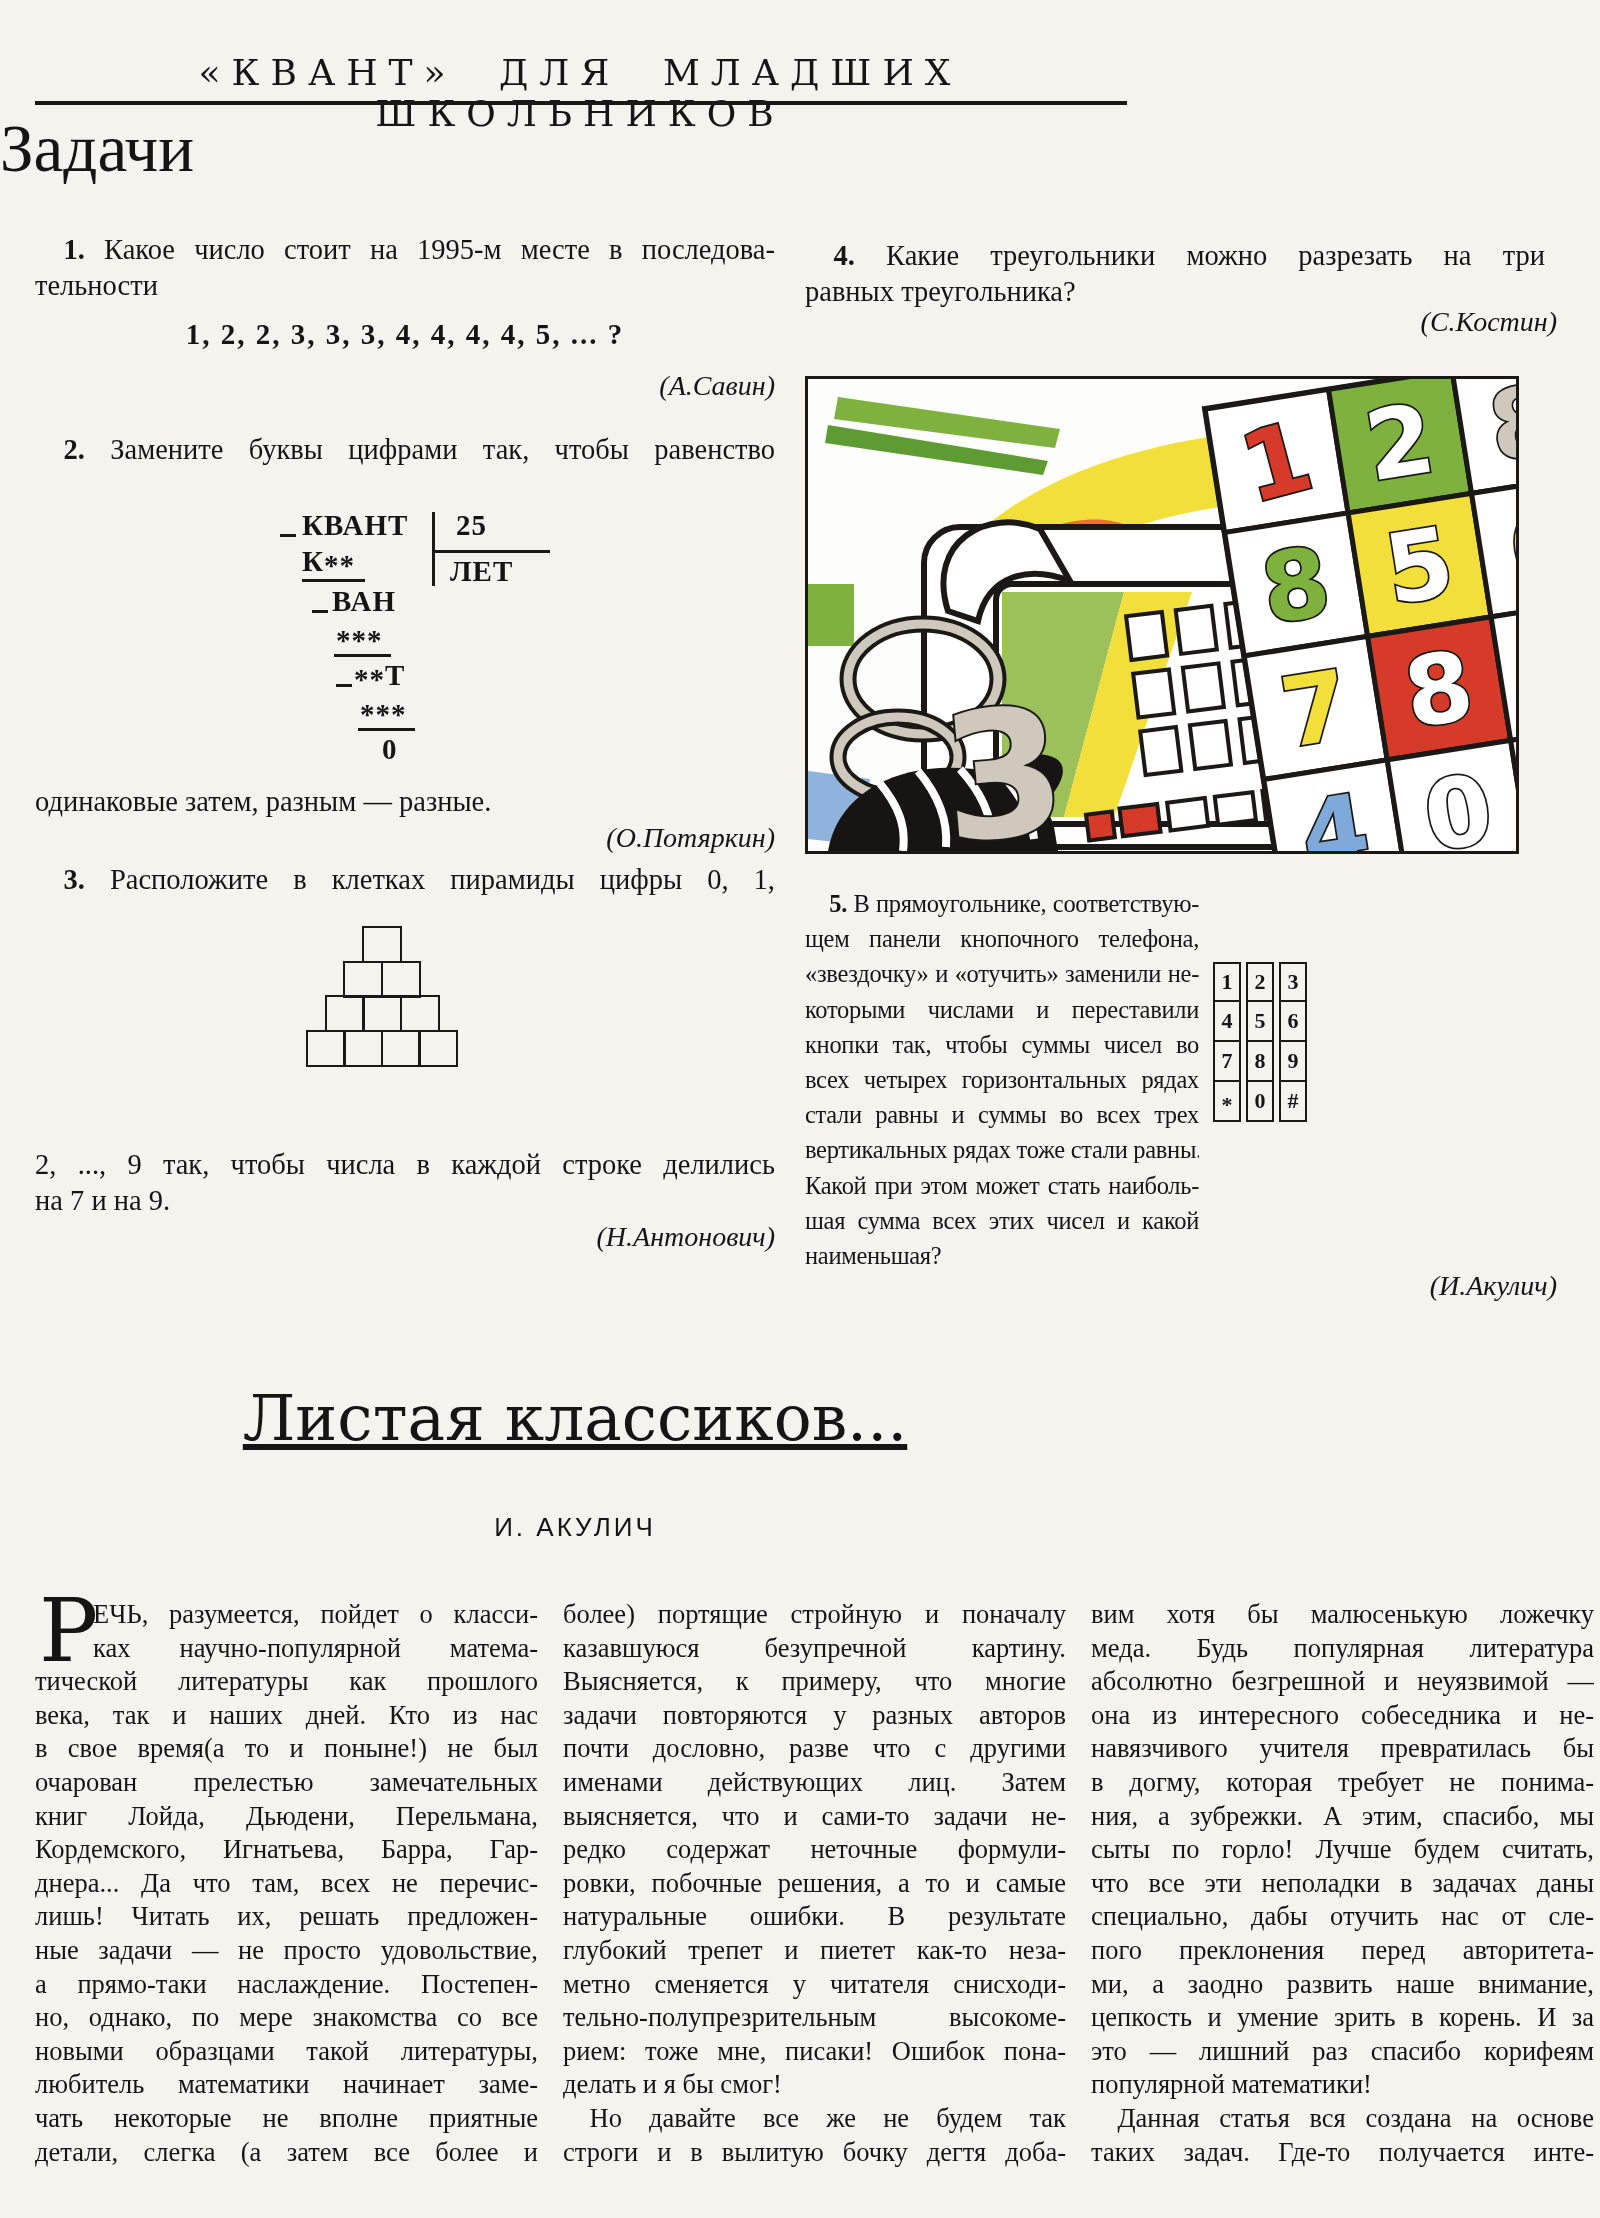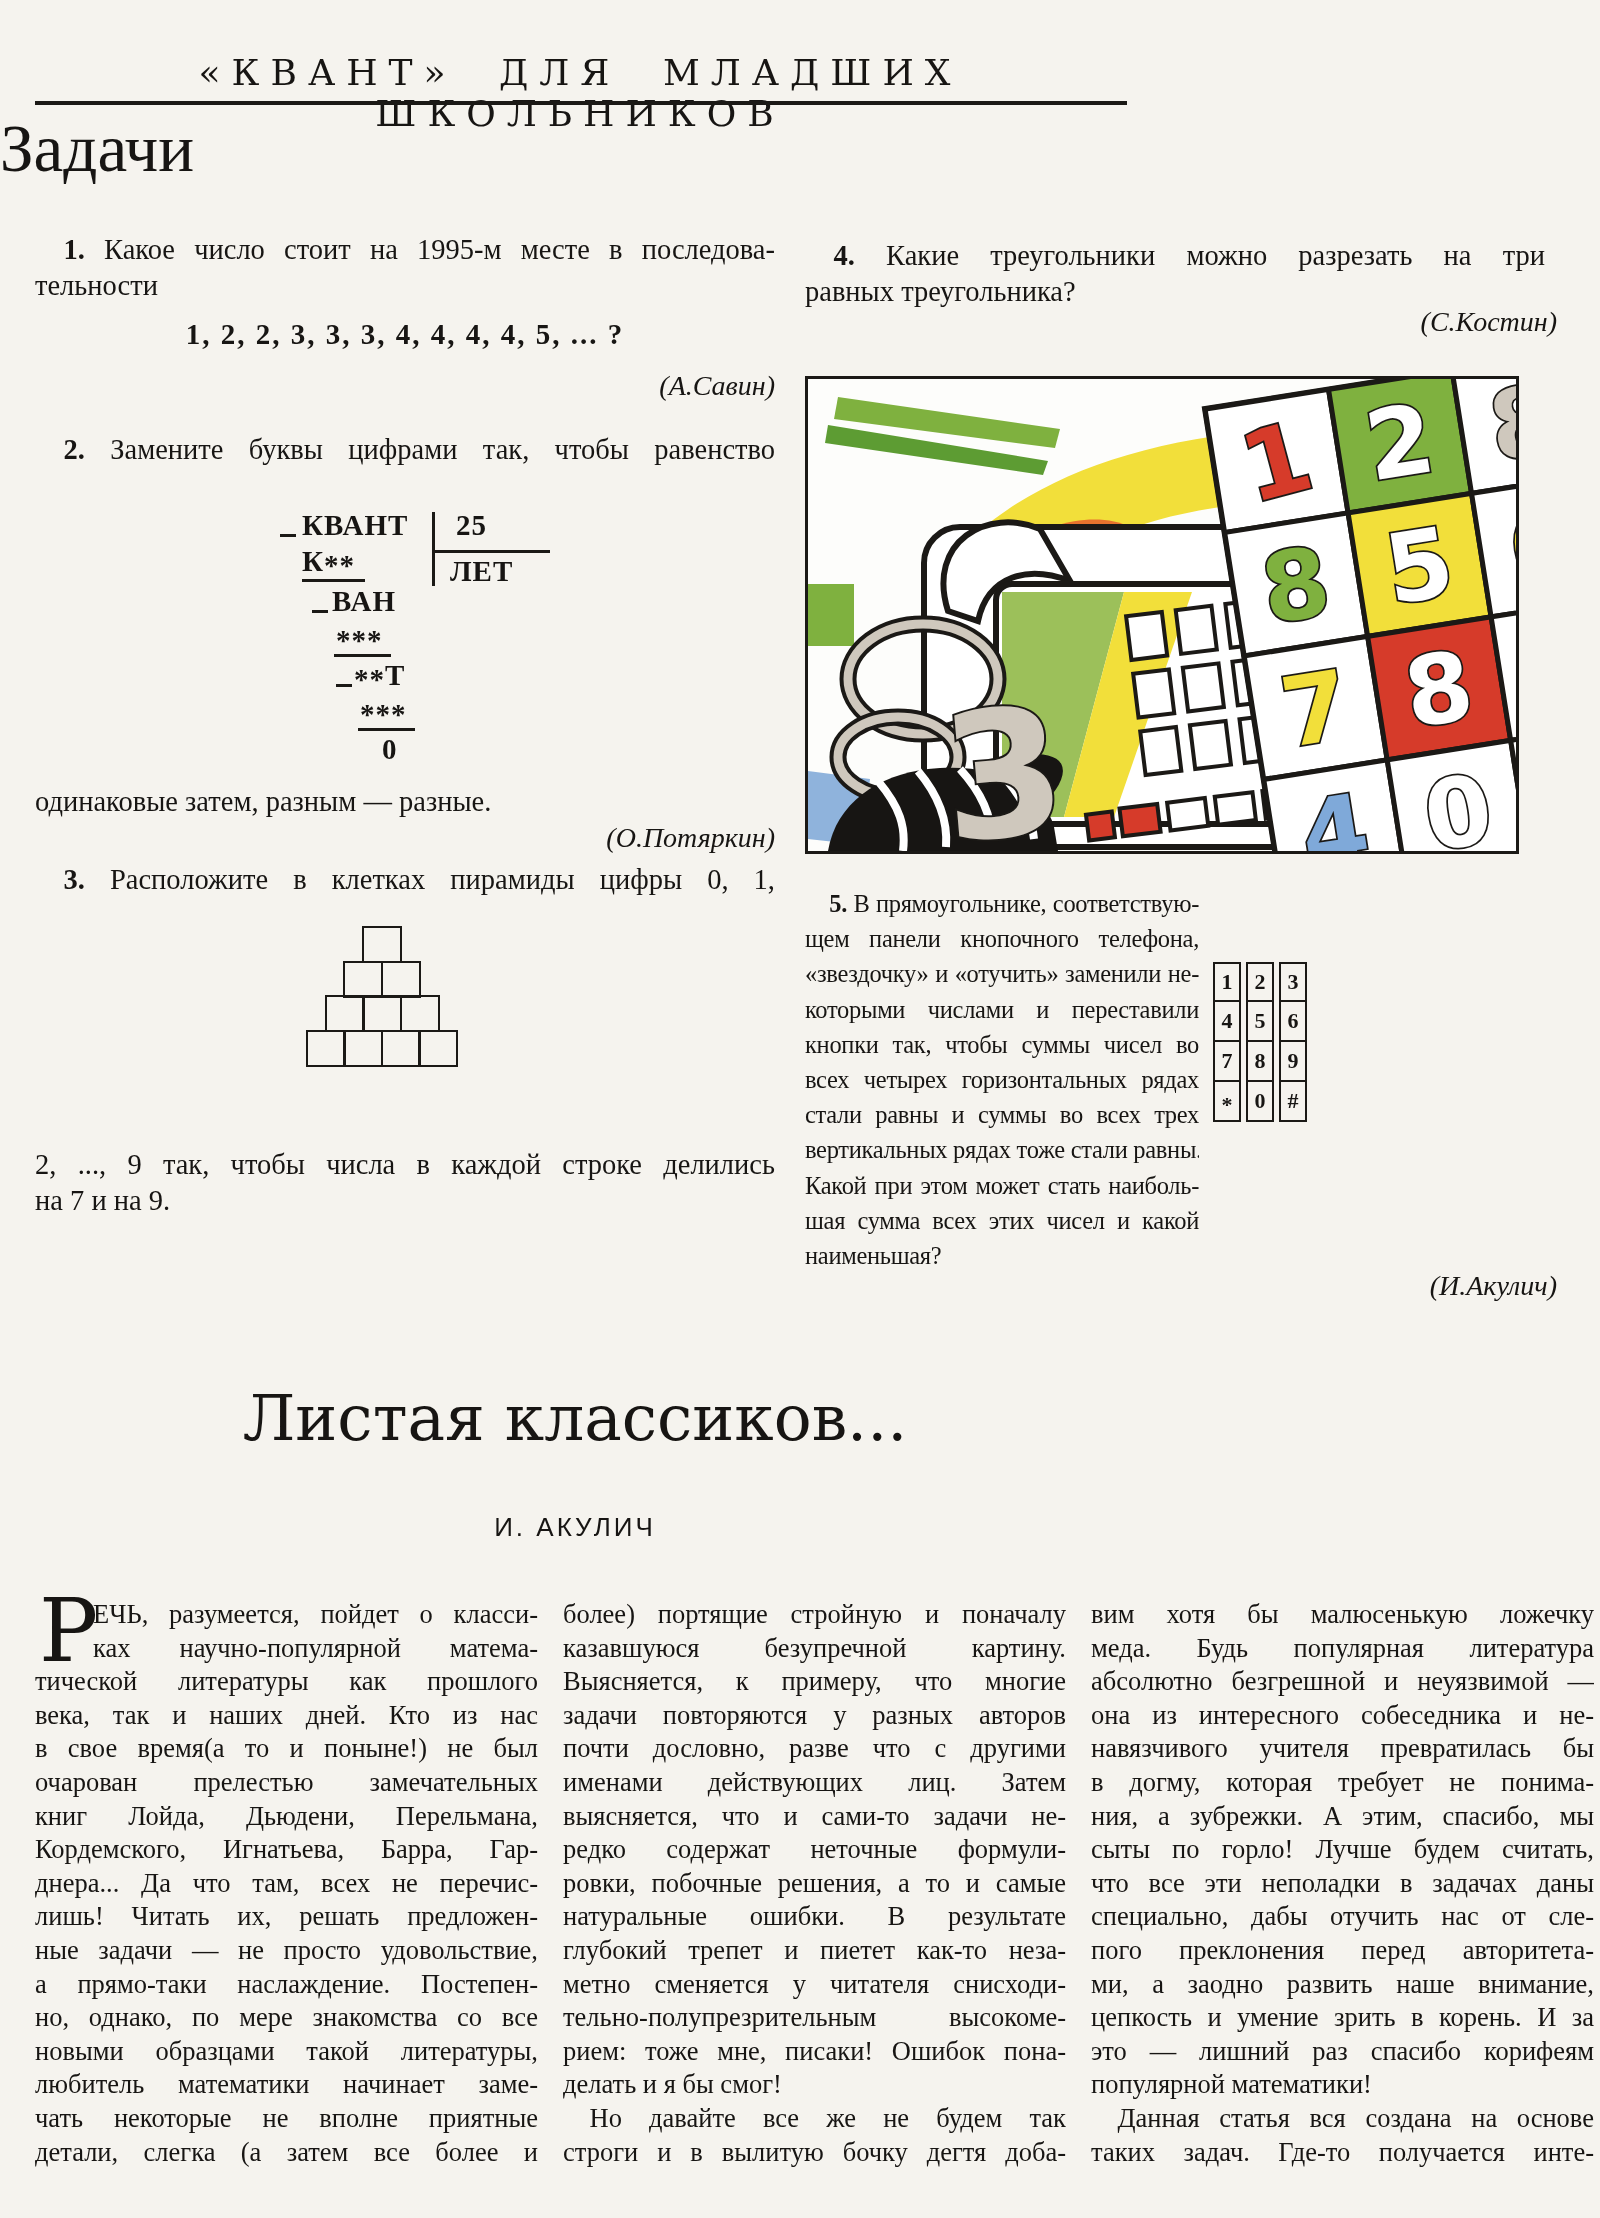--- a/index.html
+++ b/index.html
@@ -100,21 +100,21 @@
     border:2.5px solid #1b1916; margin-top:-2.5px;
     display:flex; align-items:center; justify-content:center;
     font-weight:bold; font-size:22px; background:transparent;
   }
   .kcell:nth-child(-n+3) { margin-top:0; }
   #credit5 { width:752px; margin-top:-8px; }
 
   
   #article-title {
     position:absolute; top:1382px; left:0; width:1150px;
-    text-align:center; font-family:"DejaVu Serif",serif; font-size:63px;
+    text-align:center; font-family:"DejaVu Serif",serif; font-size:63px;text-decoration:underline;
   }
   #article-author {
     position:absolute; top:1512px; left:0; width:1150px;
     text-align:center; font-family:"Liberation Sans","DejaVu Sans",sans-serif;
     font-size:26px; letter-spacing:3px;
   }
   #cols { position:absolute; left:35px; top:1598px; display:flex; gap:25px; }
   .acol { width:503px; }
   .acol .jline { height:33.6px; line-height:33.6px; font-size:26.5px; }
   #col1 { position:relative; }
@@ -185,20 +185,21 @@
         <div class="pbox"></div>
         <div class="pbox"></div>
         <div class="pbox"></div>
         <div class="pbox"></div>
       </div>
     </div>
   <div id="p3b">
       <div class="jline">2, ..., 9 так, чтобы числа в каждой строке делились</div>
       <div class="jline pend">на 7 и на 9.</div>
     </div>
+  <div class="credit">(Н.Антонович)</div>
 </div>
 
 <div id="rightcol">
   <div id="p4">
       <div class="jline"> <b>4.</b> Какие треугольники можно разрезать на три</div>
       <div class="jline pend">равных треугольника?</div>
     </div>
   <div id="credit4" class="credit">(С.Костин)</div>
 
   <div id="illus">

